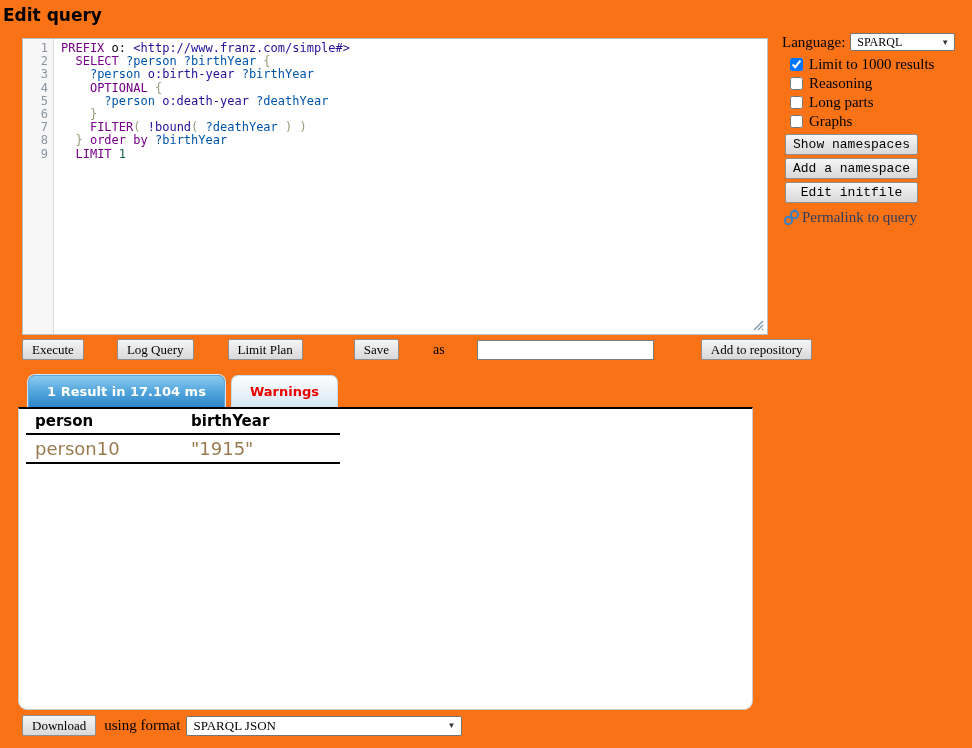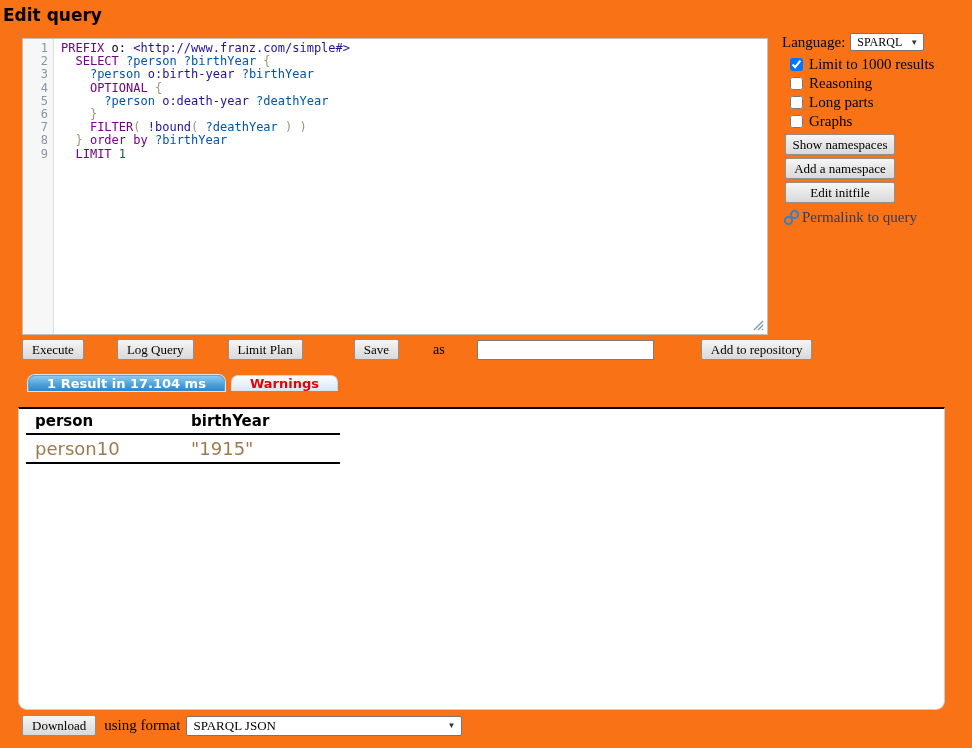--- a/index.html
+++ b/index.html
@@ -42,63 +42,63 @@
     border:1px solid #8f8f8f; border-radius:2px;
     padding:2px 9px; text-align:center; line-height:15px; cursor:default; white-space:nowrap;
   }
   .textbox {
     border:1px solid #7c7c7c; background:#fff; height:20px;
     font-family:"Liberation Serif", serif; font-size:13px; padding:0 4px;
   }
   .fake-select {
     border:1px solid #767676; border-radius:2px; background:#fff;
     display:inline-flex; align-items:center; justify-content:space-between;
-    font-family:"Liberation Serif", serif; cursor:default;
+    font-family:"Liberation Serif", serif; cursor:default;gap:31px;
   }
   .sel-arrow { font-size:8px; color:#333; margin-left:8px; }
   
   #toolbar { position:absolute; left:22px; top:339px; display:flex; align-items:center;gap:28px; }
   #btn-log   { margin-left:5px; }
   #btn-plan  { margin-left:6px; }
   #btn-save  { margin-left:23px; }
   #save-as-label { margin-left:6px; font-size:14px; }
   #save-name { margin-left:4px; width:177px; }
   #btn-add-repo { margin-left:19px; }
   
   #right-panel { position:absolute; left:782px; top:33px; width:182px; }
   #language-row { display:flex; align-items:center; }
   #language-label { font-size:15px; }
   #language-select { margin-left:5px; padding:1px 5px 1px 6px; font-size:12px; height:18px; min-width:72px; }
   #checkbox-list { margin-top:4px; margin-left:8px; }
   .cbrow { display:flex; align-items:center; height:19px; font-size:15px; }
   .cbrow input { width:13px; height:13px; margin:0 6px 0 0; }
-  .panel-btn { display:block; width:110px; margin:3px 0 0 3px; padding:2px 0; }
+  .panel-btn { display:block; width:133px; margin:3px 0 0 3px; padding:2px 0;font-family:Liberation Mono, monospace; }
   #permalink { display:flex; align-items:center; margin-top:6px; margin-left:1px; cursor:pointer; }
   #permalink-text { font-size:15px; color:#2e3c5e; margin-left:2px; }
   
   #tabs { position:absolute; left:28px; top:375px; display:flex; align-items:flex-end; }
   .tab {
-    height:16px; border-radius:7px 7px 0 0;
+    height:32px; border-radius:7px 7px 0 0;
     font-family:"DejaVu Sans", sans-serif; font-weight:bold; font-size:13px;
     display:flex; align-items:center; justify-content:center; cursor:default;
   }
   #tab-results {
     width:197px; color:#fff;
     background:linear-gradient(#8ecaf0,#55a8dd 48%,#2e85c9);
     border:1px solid #5aa7dd; border-bottom:none;
     box-shadow:0 0 0 1px #cfe7f6;
   }
   #tab-warnings {
     width:107px; color:#e80000; margin-left:6px;
     background:linear-gradient(#fcfdfe,#e8f2f9 55%,#d5e6f3);
     border:1px solid #c3daea; border-bottom:none;
   }
   
   #results-panel {
-    position:absolute; left:18px; top:407px; width:927px; height:303px;
+    position:absolute; left:18px; top:407px; width:735px; height:303px;
     background:#fff; border-top:2px solid #000;
     border-left:1px solid #ccc; border-right:1px solid #ccc; border-bottom:1px solid #ccc;
     border-radius:0 0 9px 9px;
   }
   #results-table { border-collapse:collapse; margin:1px 0 0 7px; font-family:"DejaVu Sans", sans-serif; }
   #results-table th {
     text-align:left; font-size:15px; font-weight:bold; color:#000;
     padding:2px 8px 3px 9px; border-bottom:2px solid #000;
   }
   #results-table th.col-0 { width:156px; }

